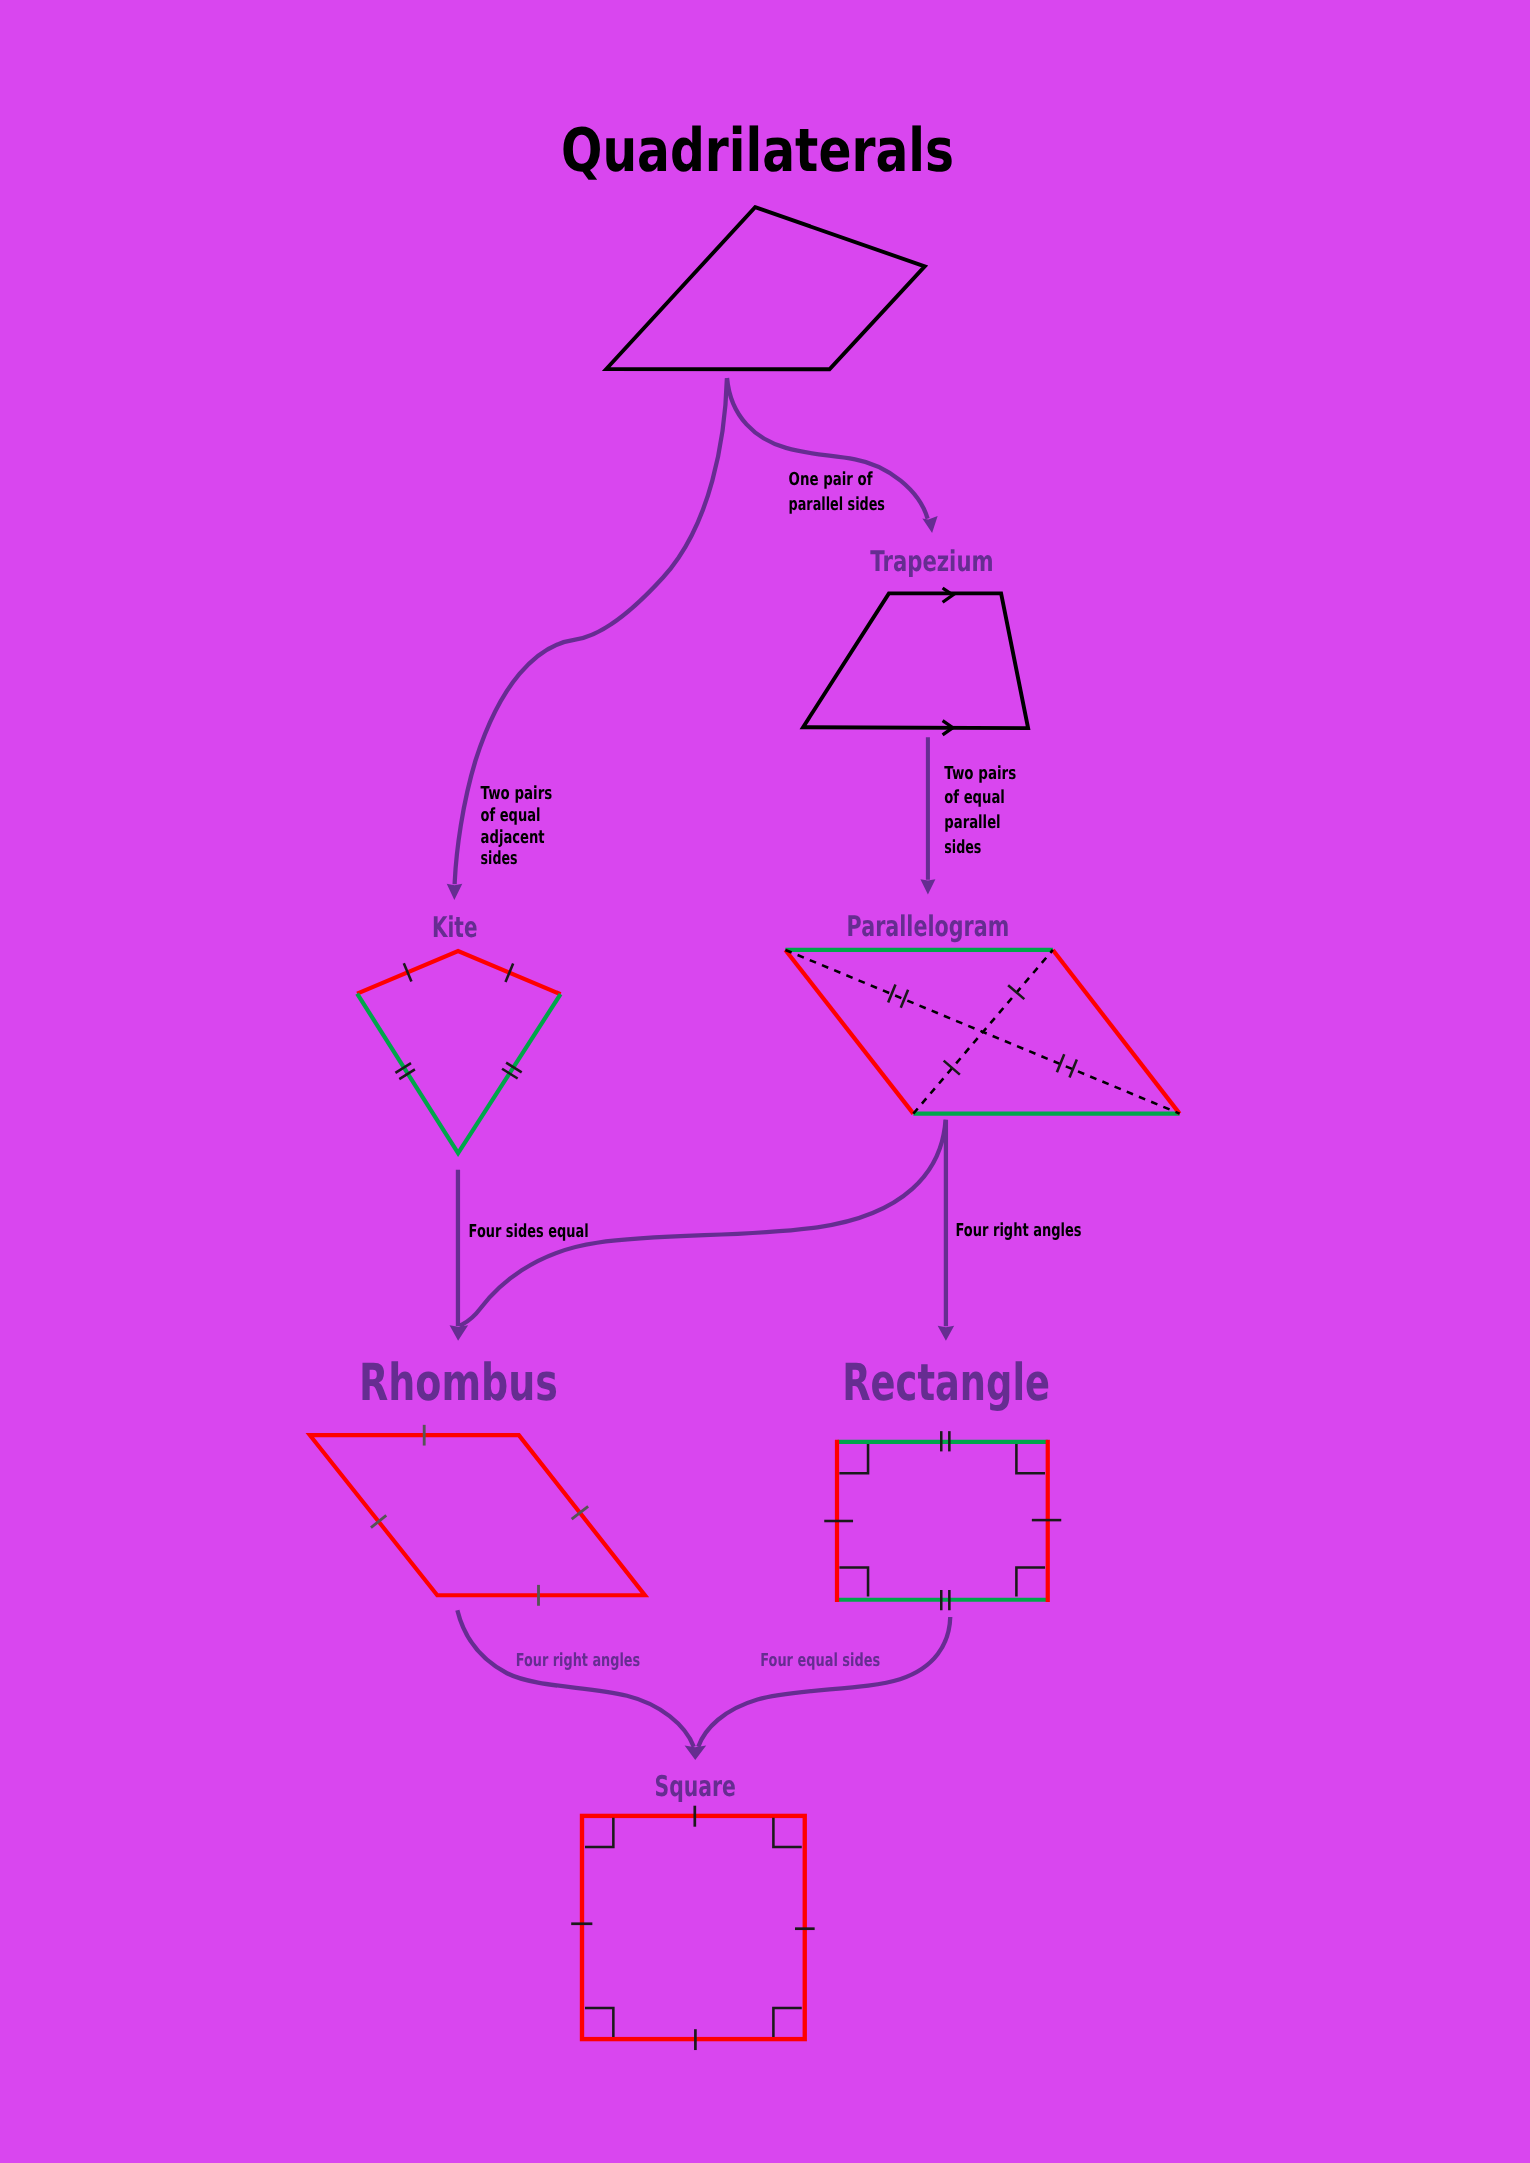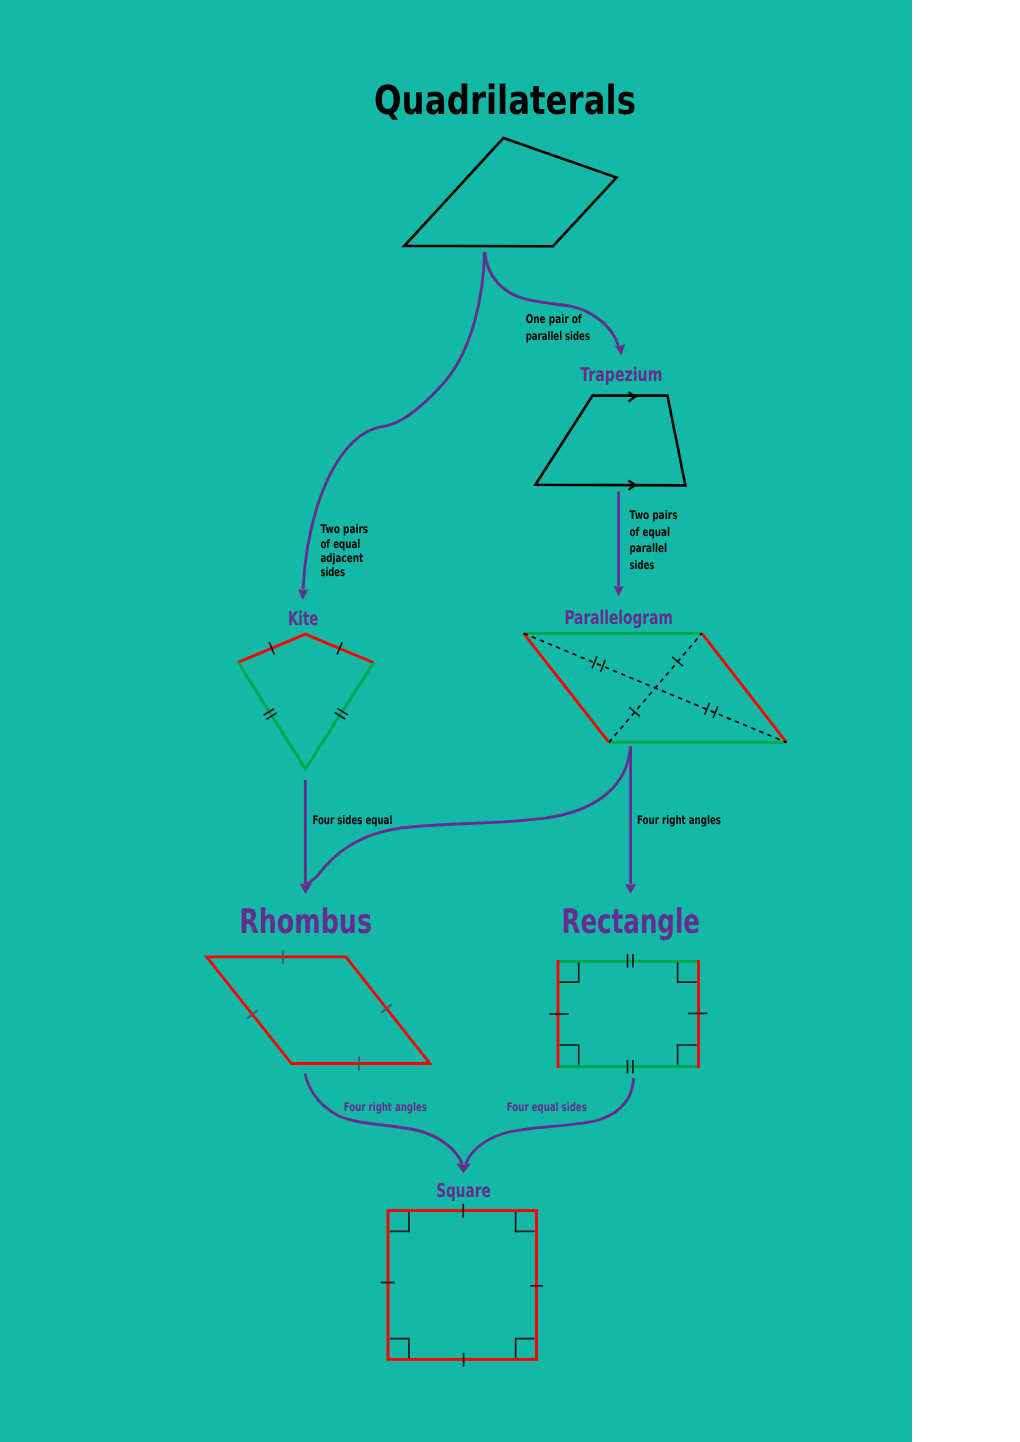--- a/index.html
+++ b/index.html
@@ -1,19 +1,19 @@
 <!DOCTYPE html>
 <html><head>
 <meta charset="utf-8">
 <style>
   html,body{margin:0;padding:0;background:#ffffff;}
   body{width:1020px;height:1442px;font-family:"DejaVu Sans",sans-serif;overflow:hidden;
        -webkit-font-smoothing:antialiased;text-rendering:geometricPrecision;}
   text{-webkit-font-smoothing:antialiased;}
-  #stage{position:relative;width:912px;height:1442px;background:#14b8a6;}
+  #stage{position:relative;width:1020px;height:1442px;background:#d946ef;}
   #scene{position:absolute;left:0;top:0;}
   .ttl{font-family:"DejaVu Sans",sans-serif;font-weight:bold;}
   .lbl-big{font-family:"DejaVu Sans",sans-serif;font-weight:bold;}
   .lbl-mid{font-family:"DejaVu Sans",sans-serif;font-weight:bold;}
   .lbl-small{font-family:"DejaVu Sans",sans-serif;font-weight:bold;}
 </style>
 </head>
 <body>
 
 <div id="stage">

